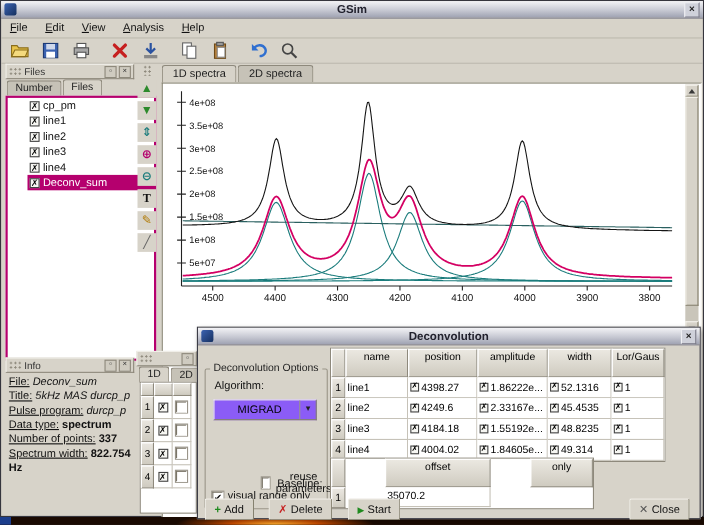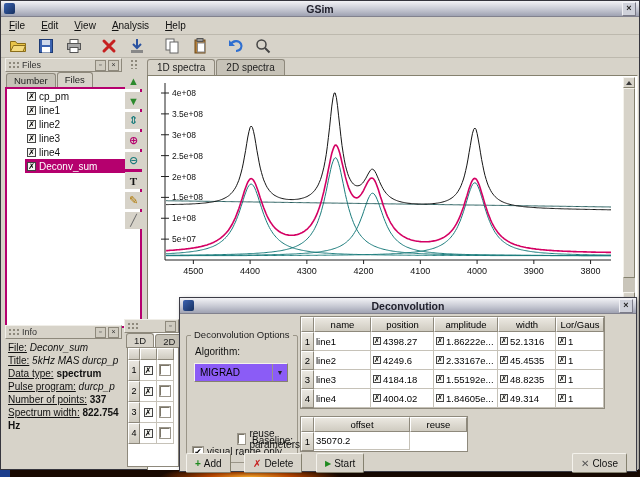--- a/index.html
+++ b/index.html
@@ -75,35 +75,35 @@
         font-size:9px;text-align:center;line-height:18px;box-sizing:border-box;}
   .mth{line-height:10px;}
   .mcell{border-right:1px solid #c6c2b8;border-bottom:1px solid #c6c2b8;display:flex;align-items:center;justify-content:center;}
   .cb{display:inline-block;width:10px;height:10px;background:#fff;border:1px solid;border-color:#7a7568 #fff #fff #7a7568;
       box-shadow:0 0 0 1px #9a958a;font-size:9px;line-height:9px;text-align:center;color:#000;box-sizing:border-box;}
   .cb.checked::before{content:"✔";}
   
   #dlg{position:absolute;left:178px;top:296px;width:456px;height:173px;background:#d7d3c9;
        border:1px solid #3c3c46;box-shadow:2px 2px 5px rgba(0,0,0,.35);z-index:10;}
   #dlg .body{position:absolute;left:0;top:15px;right:0;bottom:0;}
-  .group{position:absolute;left:6px;top:22px;width:110px;height:126px;border:1px solid #9a9588;border-radius:2px;}
+  .group{position:absolute;left:6px;top:22px;width:110px;height:126px;border:1px solid #9a9588;border-radius:2px;text-align:center;}
   .group .legend{position:absolute;left:4px;top:-7px;background:#d7d3c9;padding:0 3px;font-size:9.5px;color:#222;white-space:nowrap;}
   .lbl{position:absolute;font-size:10px;color:#111;}
   .combo{position:absolute;left:7px;top:27px;width:94px;height:19px;background:#8b5cf6;display:flex;align-items:center;box-sizing:border-box;}
   .combo .val{flex:1;font-size:10px;padding-left:5px;}
   .combo .arr{width:14px;height:100%;border-left:1px solid #9a958a;display:flex;align-items:center;justify-content:center;font-size:7px;color:#222;}
   .cbrow{position:absolute;display:flex;align-items:center;gap:4px;font-size:10px;color:#111;}
   
   .gtable{position:absolute;border:1px solid #8e897c;background:#fff;}
   .grow{display:grid;}
   .grow.main{grid-template-columns:13px 57px 63px 64px 58px 48px;}
-  .grow.base{grid-template-columns:13px 96px 57px;}
+  .grow.base{grid-template-columns:13px 96px 57px;gap:36px;}
   .th,.gnum{background:linear-gradient(#ebe8e1,#cfcbc0);border:1px solid;border-color:#fff #8e897c #8e897c #fff;
       font-size:9.5px;text-align:center;box-sizing:border-box;overflow:hidden;white-space:nowrap;}
-  .th{line-height:13px;height:15px;}
+  .th{line-height:13px;height:26px;}
   .gnum{line-height:17px;}
   .gtd{background:#fff;border-right:1px solid #c6c2b8;border-bottom:1px solid #c6c2b8;display:flex;align-items:center;
        gap:2px;padding-left:2px;font-size:9.5px;overflow:hidden;white-space:nowrap;box-sizing:border-box;height:19px;}
   .grow.base .gtd{height:18px;}
   .gtable .xicon{width:8px;height:8px;font-size:7px;line-height:6px;}
   
   .pbtn{position:absolute;height:18px;display:inline-flex;align-items:center;gap:3px;padding:0 8px;font-size:10px;color:#111;
         background:#d7d3c9;border:1px solid;border-color:#f4f2ec #85816f #85816f #f4f2ec;border-radius:2px;}
   .bicon{font-weight:bold;font-size:10px;}
   
@@ -236,22 +236,22 @@
     <span class="grip"></span>
     <span>Info</span>
     <span class="sp"></span>
     <span class="mini-btn fl"></span>
     <span class="mini-btn cl"></span>
   </div>
 
   <div id="infopanel">
     <div><span class="ilabel">File:</span> <span class="iv-it">Deconv_sum</span></div>
     <div><span class="ilabel">Title:</span> <span class="iv-it">5kHz MAS durcp_p</span></div>
+    <div><span class="ilabel">Pulse program:</span> <span class="iv-it">durcp_p</span></div>
     <div><span class="ilabel">Data type:</span> <span class="iv-b">spectrum</span></div>
-    <div><span class="ilabel">Pulse program:</span> <span class="iv-it">durcp_p</span></div>
     <div><span class="ilabel">Number of points:</span> <span class="iv-b">337</span></div>
     <div><span class="ilabel">Spectrum width:</span> <span class="iv-b">822.754 Hz</span></div>
   </div>
 
   <div id="vtools">
     <span class="grip"></span>
     <span class="vbtn" style="color:#2c8a2c">▲</span>
     <span class="vbtn" style="color:#2c8a2c">▼</span>
     <span class="vbtn" style="color:#1b7c7c">⇕</span>
     <span class="vbtn" style="color:#b5006e">⊕</span>
@@ -500,21 +500,21 @@
               <span>1</span>
             </span>
         </div>
       </div>
 
       <span class="lbl" style="left:72px;top:122px;">Baseline:</span>
       <div class="gtable" style="left:120px;top:103px;">
         <div class="grow base">
           <span class="th"></span>
           <span class="th">offset</span>
-          <span class="th">reuse</span>
+          <span class="th">only</span>
         </div>
         <div class="grow base">
           <span class="gnum">1</span>
           <span class="gtd">
               <span>35070.2</span>
             </span>
         </div>
       </div>
 
       <span class="pbtn" style="left:6px;top:140px;">

